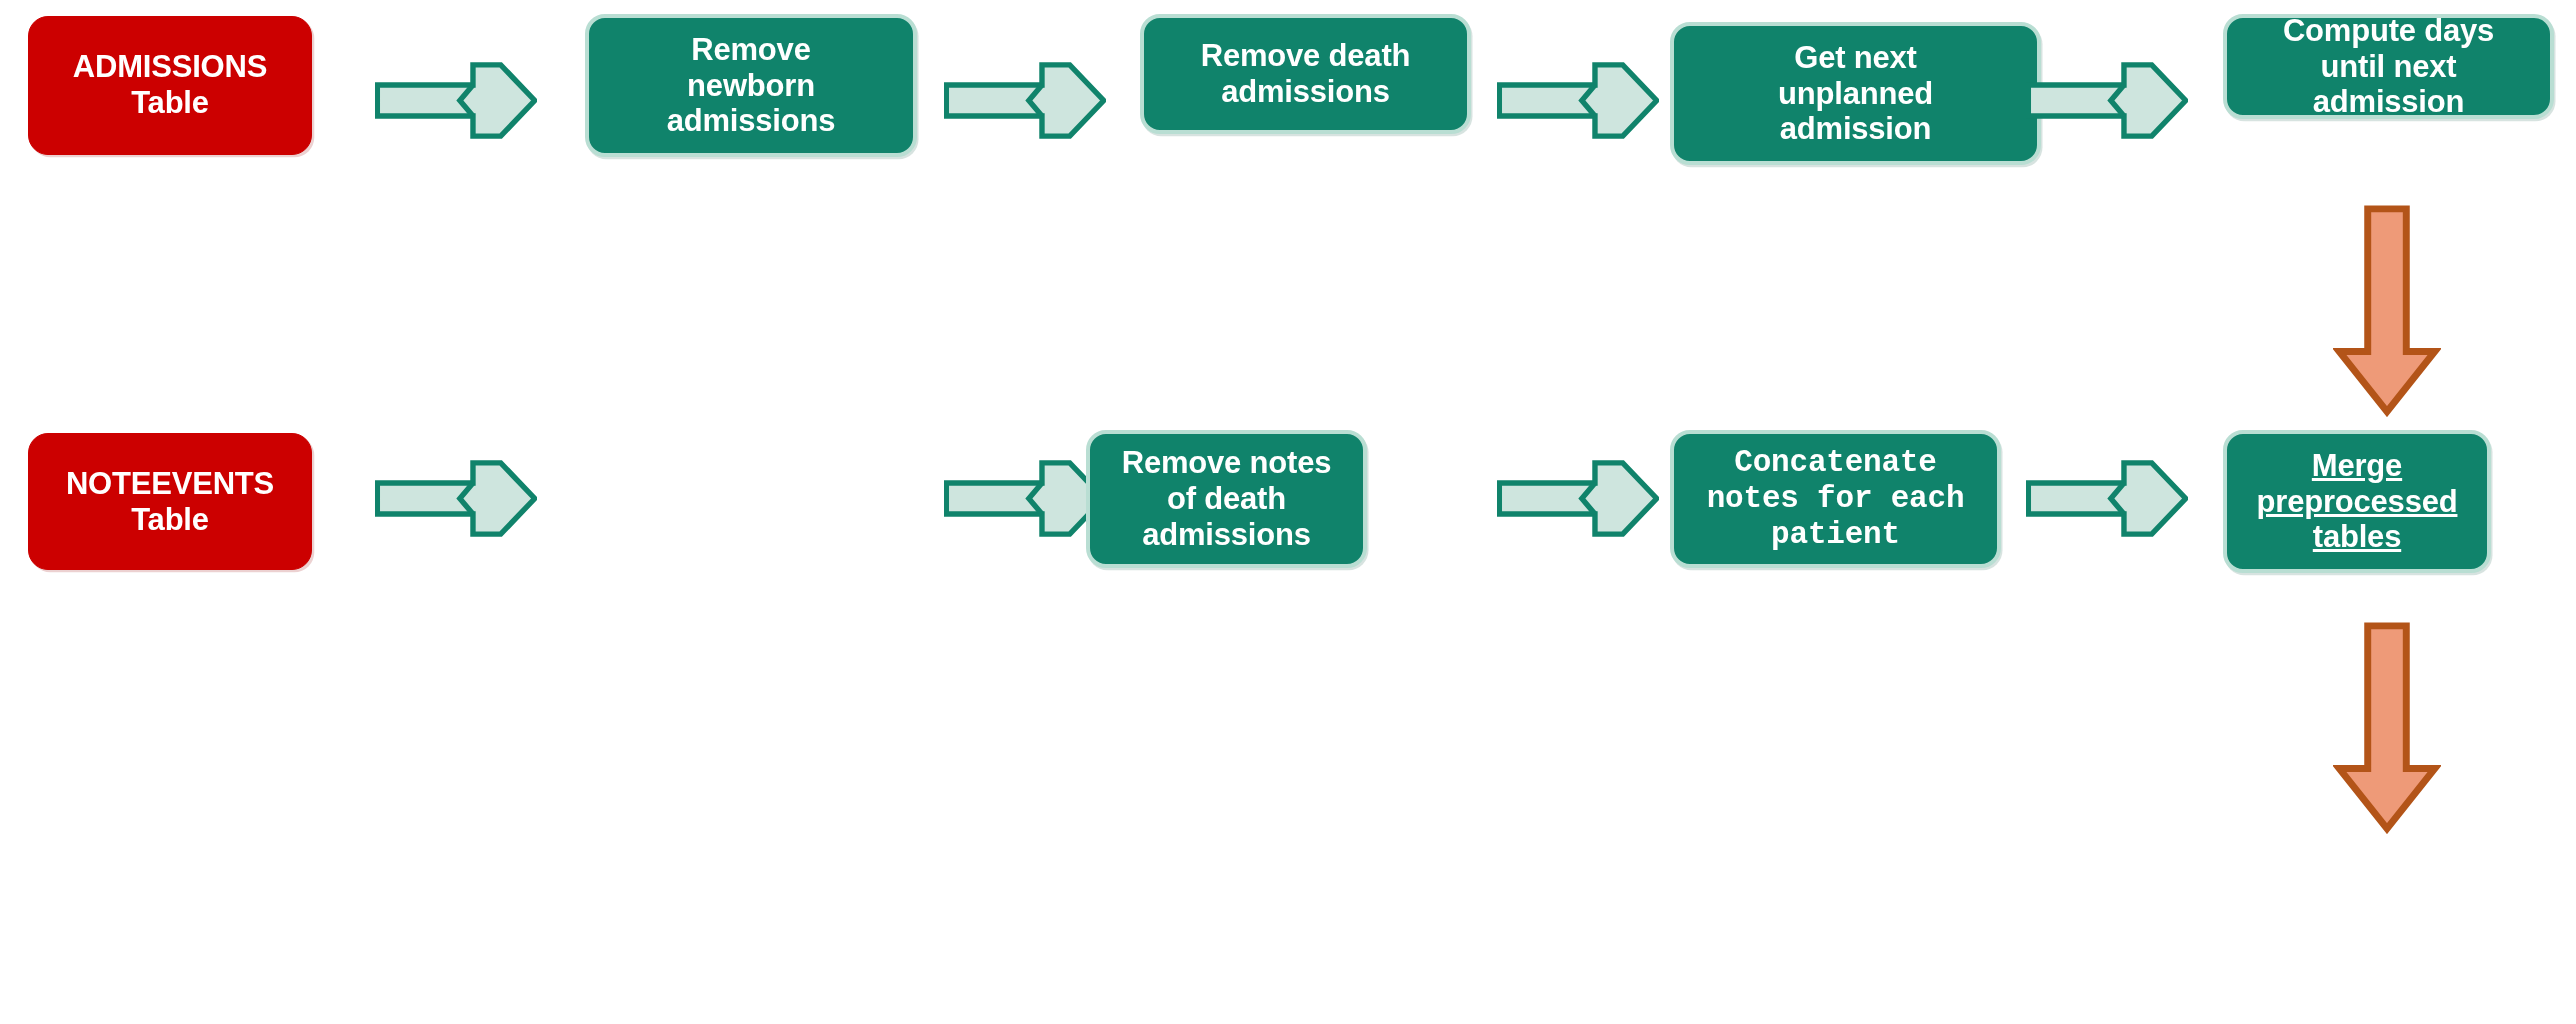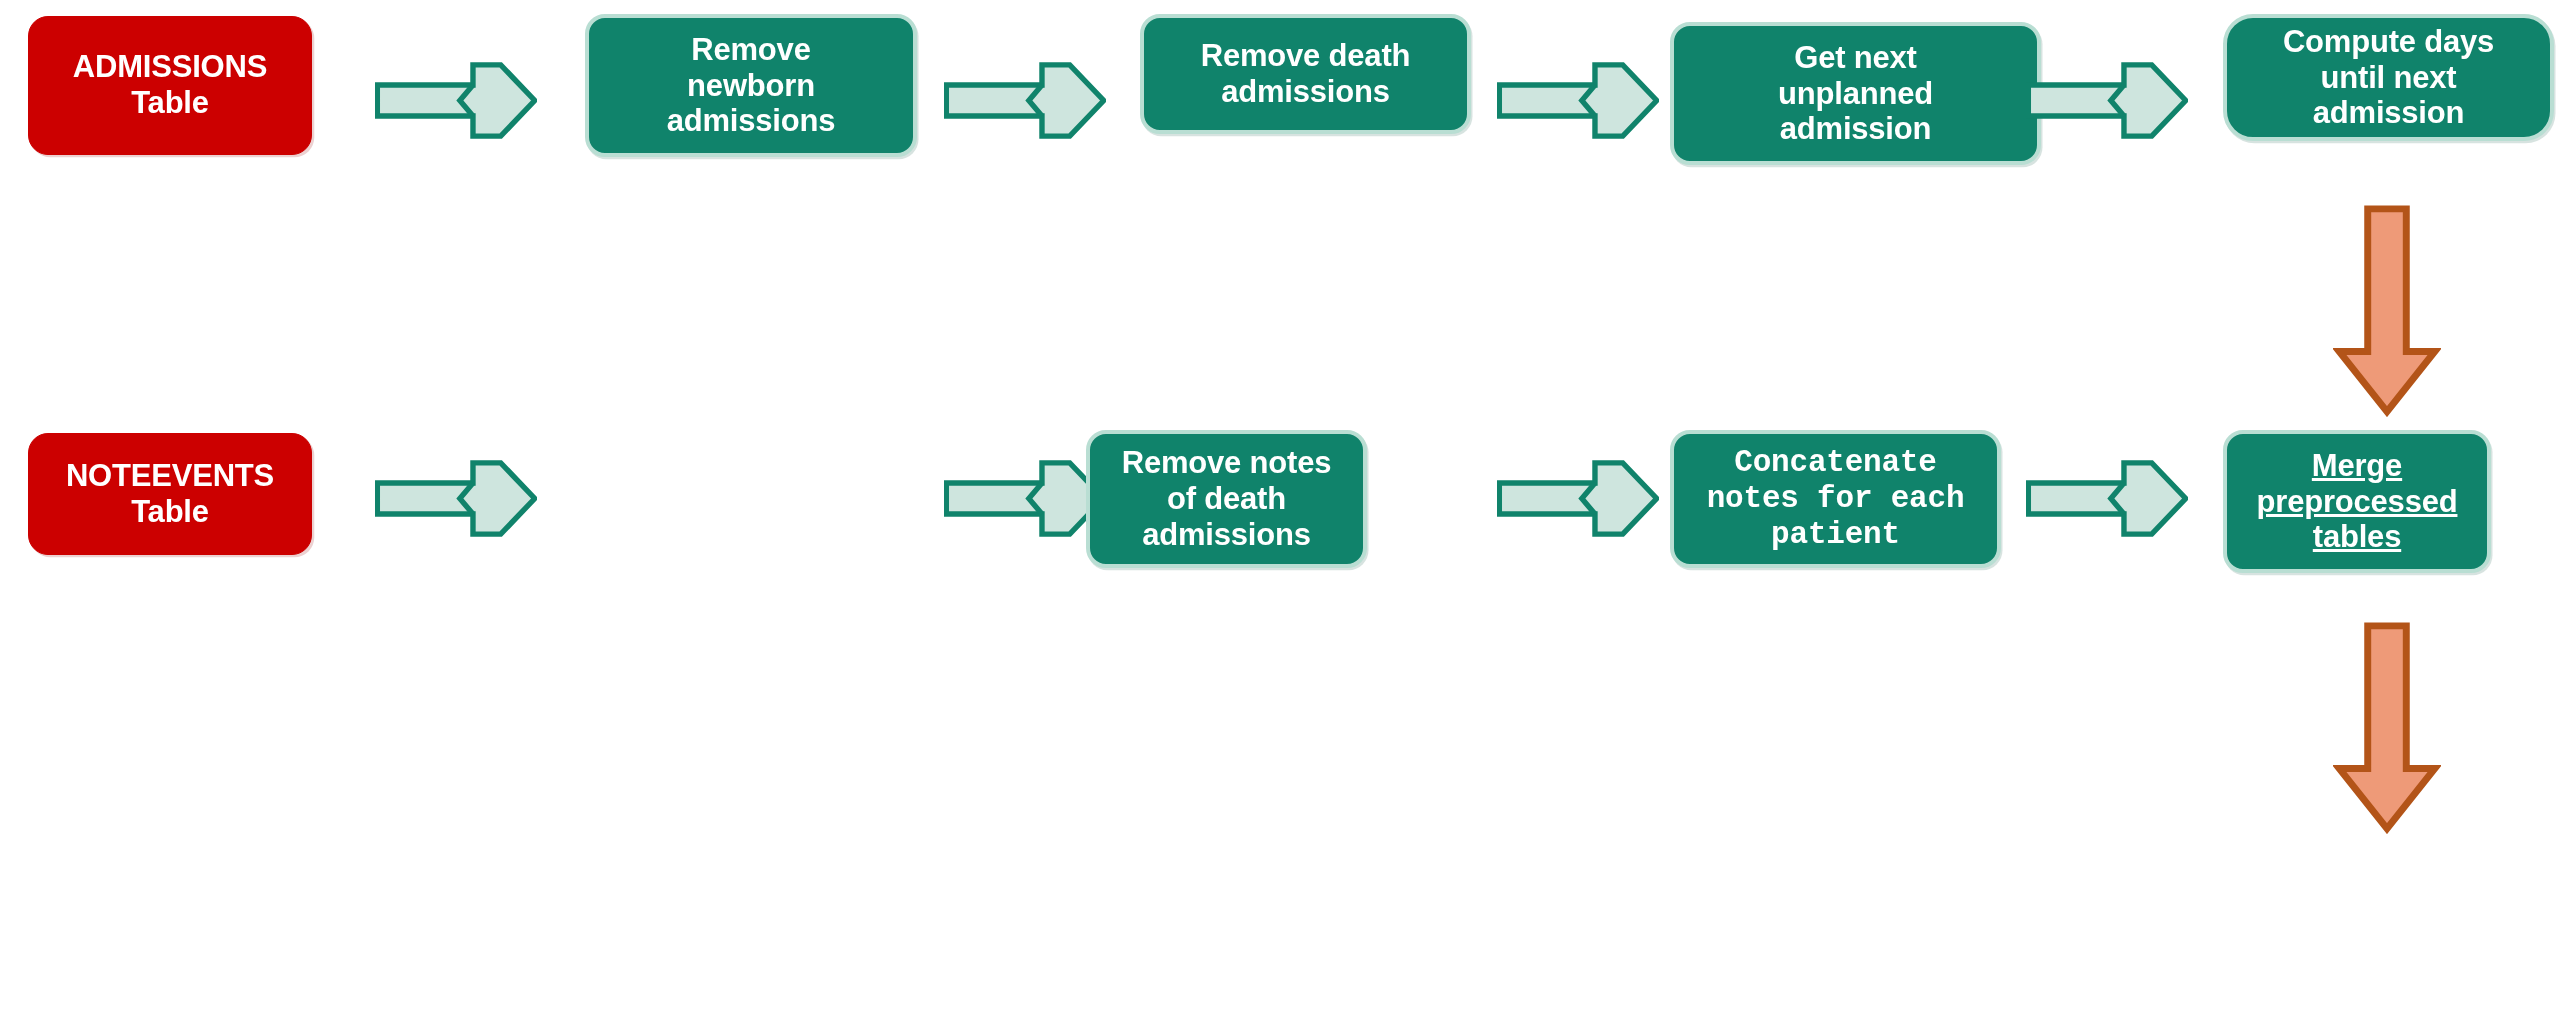--- a/index.html
+++ b/index.html
@@ -113,33 +113,33 @@
 admission</span>
   </div>
 
   <div class="h-arrow" style="left:2026px; top:54px; width:162px; height:93px;">
     <svg viewBox="0 0 210 120" preserveAspectRatio="none">
       <path d="M3 40 L127 40 L127 14 L163 14 L207 60 L163 106 L127 106 L127 80 L3 80 Z" fill="#CEE5DE" stroke="#10836B" stroke-width="7" stroke-linejoin="miter"></path>
       <path d="M127 40 L110 60 L127 80" fill="#CEE5DE" stroke="#10836B" stroke-width="7" stroke-linejoin="miter"></path>
     </svg>
   </div>
 
-  <div class="node process" style="left:2223px; top:14px; width:331px; height:127px;border-radius:30px;">
+  <div class="node process" style="left:2223px; top:14px; width:331px; height:105px;">
     <span class="label">Compute days
 until next
 admission</span>
   </div>
 
   <div class="v-arrow" style="left:2333px; top:205px; width:108px; height:212px;">
     <svg viewBox="0 0 140 275" preserveAspectRatio="none">
       <path d="M45 5 L95 5 L95 190 L132 190 L70 268 L8 190 L45 190 Z" fill="#EE9A78" stroke="#B35418" stroke-width="9" stroke-linejoin="miter"></path>
     </svg>
   </div>
 
-  <div class="node source" style="left:28px; top:433px; width:284px; height:122px;">
+  <div class="node source" style="left:28px; top:433px; width:284px; height:137px;">
     <span class="label">NOTEEVENTS
 Table</span>
   </div>
 
   <div class="h-arrow" style="left:375px; top:452px; width:162px; height:93px;">
     <svg viewBox="0 0 210 120" preserveAspectRatio="none">
       <path d="M3 40 L127 40 L127 14 L163 14 L207 60 L163 106 L127 106 L127 80 L3 80 Z" fill="#CEE5DE" stroke="#10836B" stroke-width="7" stroke-linejoin="miter"></path>
       <path d="M127 40 L110 60 L127 80" fill="#CEE5DE" stroke="#10836B" stroke-width="7" stroke-linejoin="miter"></path>
     </svg>
   </div>

